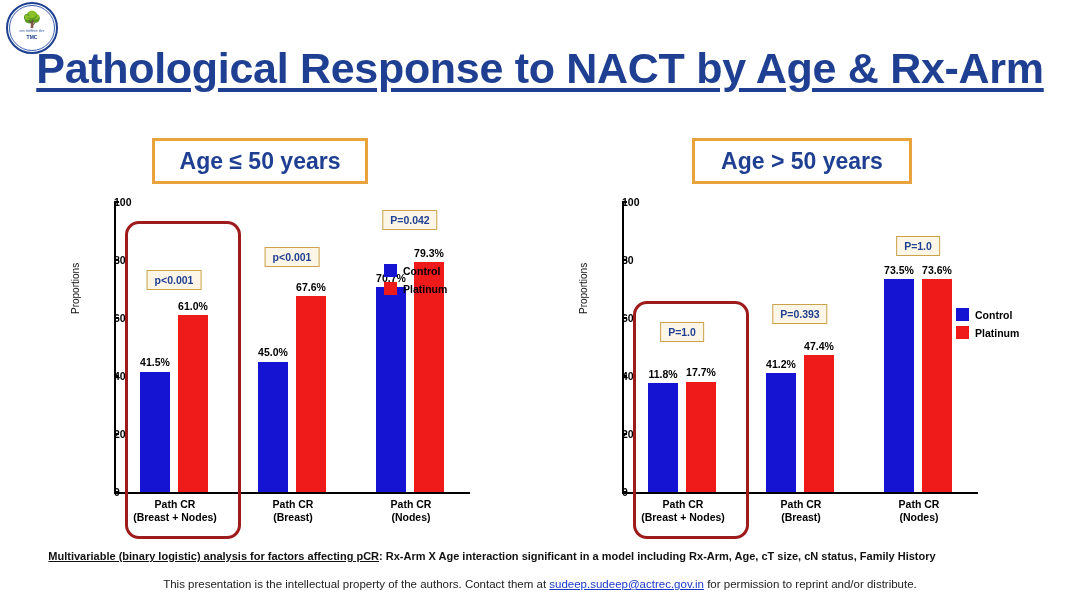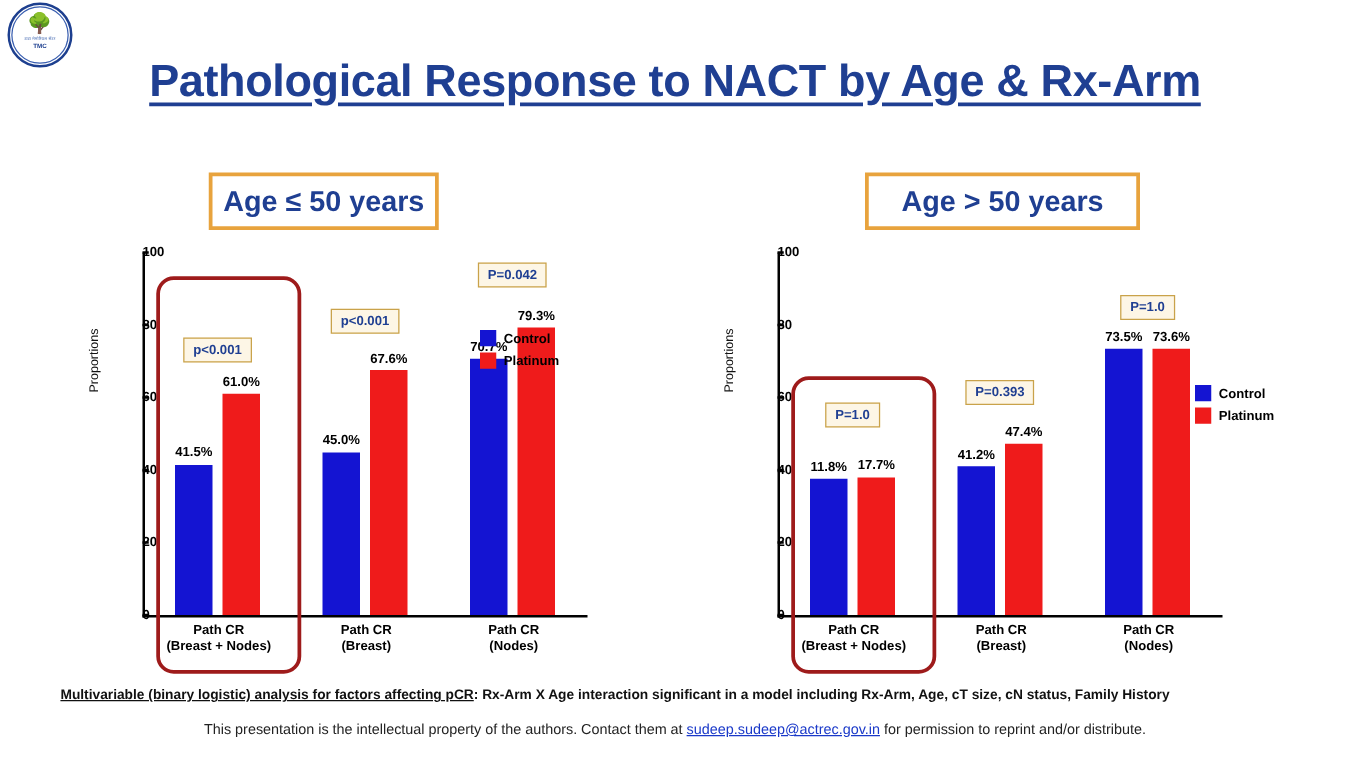--- a/index.html
+++ b/index.html
@@ -71,41 +71,41 @@
   }
   .sabcs-line sup {
     font-size: 9px;
   }
   .title {
     position: absolute;
     top: 44px;
     left: 0;
     width: 1080px;
     text-align: center;
-    font-size: 36px;
+    font-size: 43px;
     font-weight: bold;
     color: #1f3f92;
     text-decoration: underline;
     text-underline-offset: 5px;
     letter-spacing: -0.3px;
   }
   
   .age-banner {
     position: absolute;
     border: 3px solid #e8a33d;
     background: #ffffff;
     color: #1f3f92;
     font-weight: bold;
     font-size: 23px;
     display: flex;
     align-items: center;
     justify-content: center;
     box-sizing: border-box;
   }
-  #banner-left  { left: 167px; top: 138px; width: 184px; height: 46px; text-align: center; }
+  #banner-left  { left: 152px; top: 138px; width: 216px; height: 46px; text-align: center; }
   #banner-right { left: 692px; top: 138px; width: 220px; height: 46px; }
 
   
   .panel {
     position: absolute;
     top: 196px;
     height: 310px;
   }
   #panel-left  { left: 72px;  width: 420px; }
   #panel-right { left: 580px; width: 420px; }

